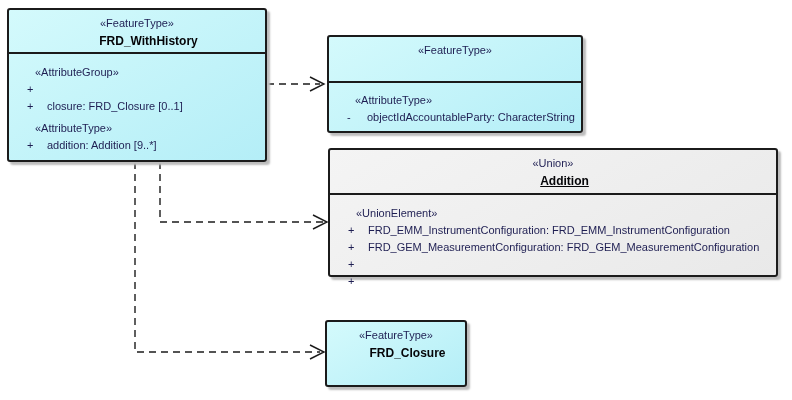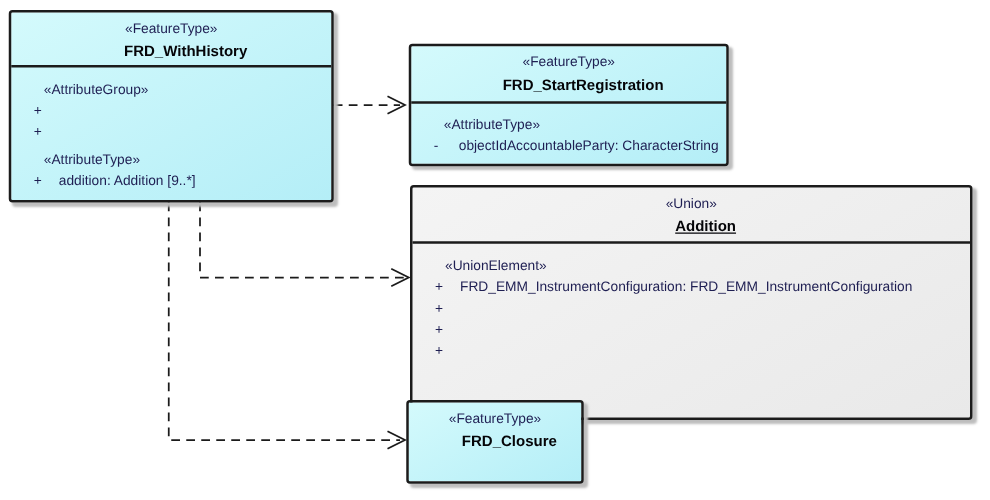--- a/index.html
+++ b/index.html
@@ -99,56 +99,57 @@
       <div class="stereo-line">«FeatureType»</div>
       <div class="name-line">FRD_WithHistory</div>
     </div>
     <div class="body-comp">
       <div class="row stereo-row">«AttributeGroup»</div>
       <div class="row">
         <span class="vis">+</span>
       </div>
       <div class="row">
         <span class="vis">+</span>
+        <span>closure: FRD_Closure [0..1]</span>
       </div>
       <div class="row stereo-row group-gap">«AttributeType»</div>
       <div class="row">
         <span class="vis">+</span>
         <span>addition: Addition [9..*]</span>
       </div>
     </div>
   </div>
 
   <div class="uml-box feature-fill" style="left:327px; top:35px; width:256px; height:98px;">
     <div class="hdr with-divider" style="height:46px;">
       <div class="stereo-line">«FeatureType»</div>
-      <div class="name-line">FRD_StartRegistration</div>
     </div>
     <div class="body-comp" style="padding-top:9px;">
       <div class="row stereo-row">«AttributeType»</div>
       <div class="row">
         <span class="vis">-</span>
         <span>objectIdAccountableParty: CharacterString</span>
       </div>
     </div>
   </div>
 
-  <div class="uml-box union-fill" style="left:328px; top:148px; width:450px; height:188px;">
+  <div class="uml-box union-fill" style="left:328px; top:148px; width:450px; height:129px;">
     <div class="hdr with-divider" style="height:45px;">
       <div class="stereo-line">«Union»</div>
       <div class="name-line underline">Addition</div>
     </div>
     <div class="body-comp">
       <div class="row stereo-row">«UnionElement»</div>
       <div class="row">
         <span class="vis">+</span>
         <span>FRD_EMM_InstrumentConfiguration: FRD_EMM_InstrumentConfiguration</span>
       </div>
       <div class="row">
         <span class="vis">+</span>
+        <span>FRD_GEM_MeasurementConfiguration: FRD_GEM_MeasurementConfiguration</span>
       </div>
       <div class="row">
         <span class="vis">+</span>
       </div>
       <div class="row">
         <span class="vis">+</span>
       </div>
     </div>
   </div>
 

